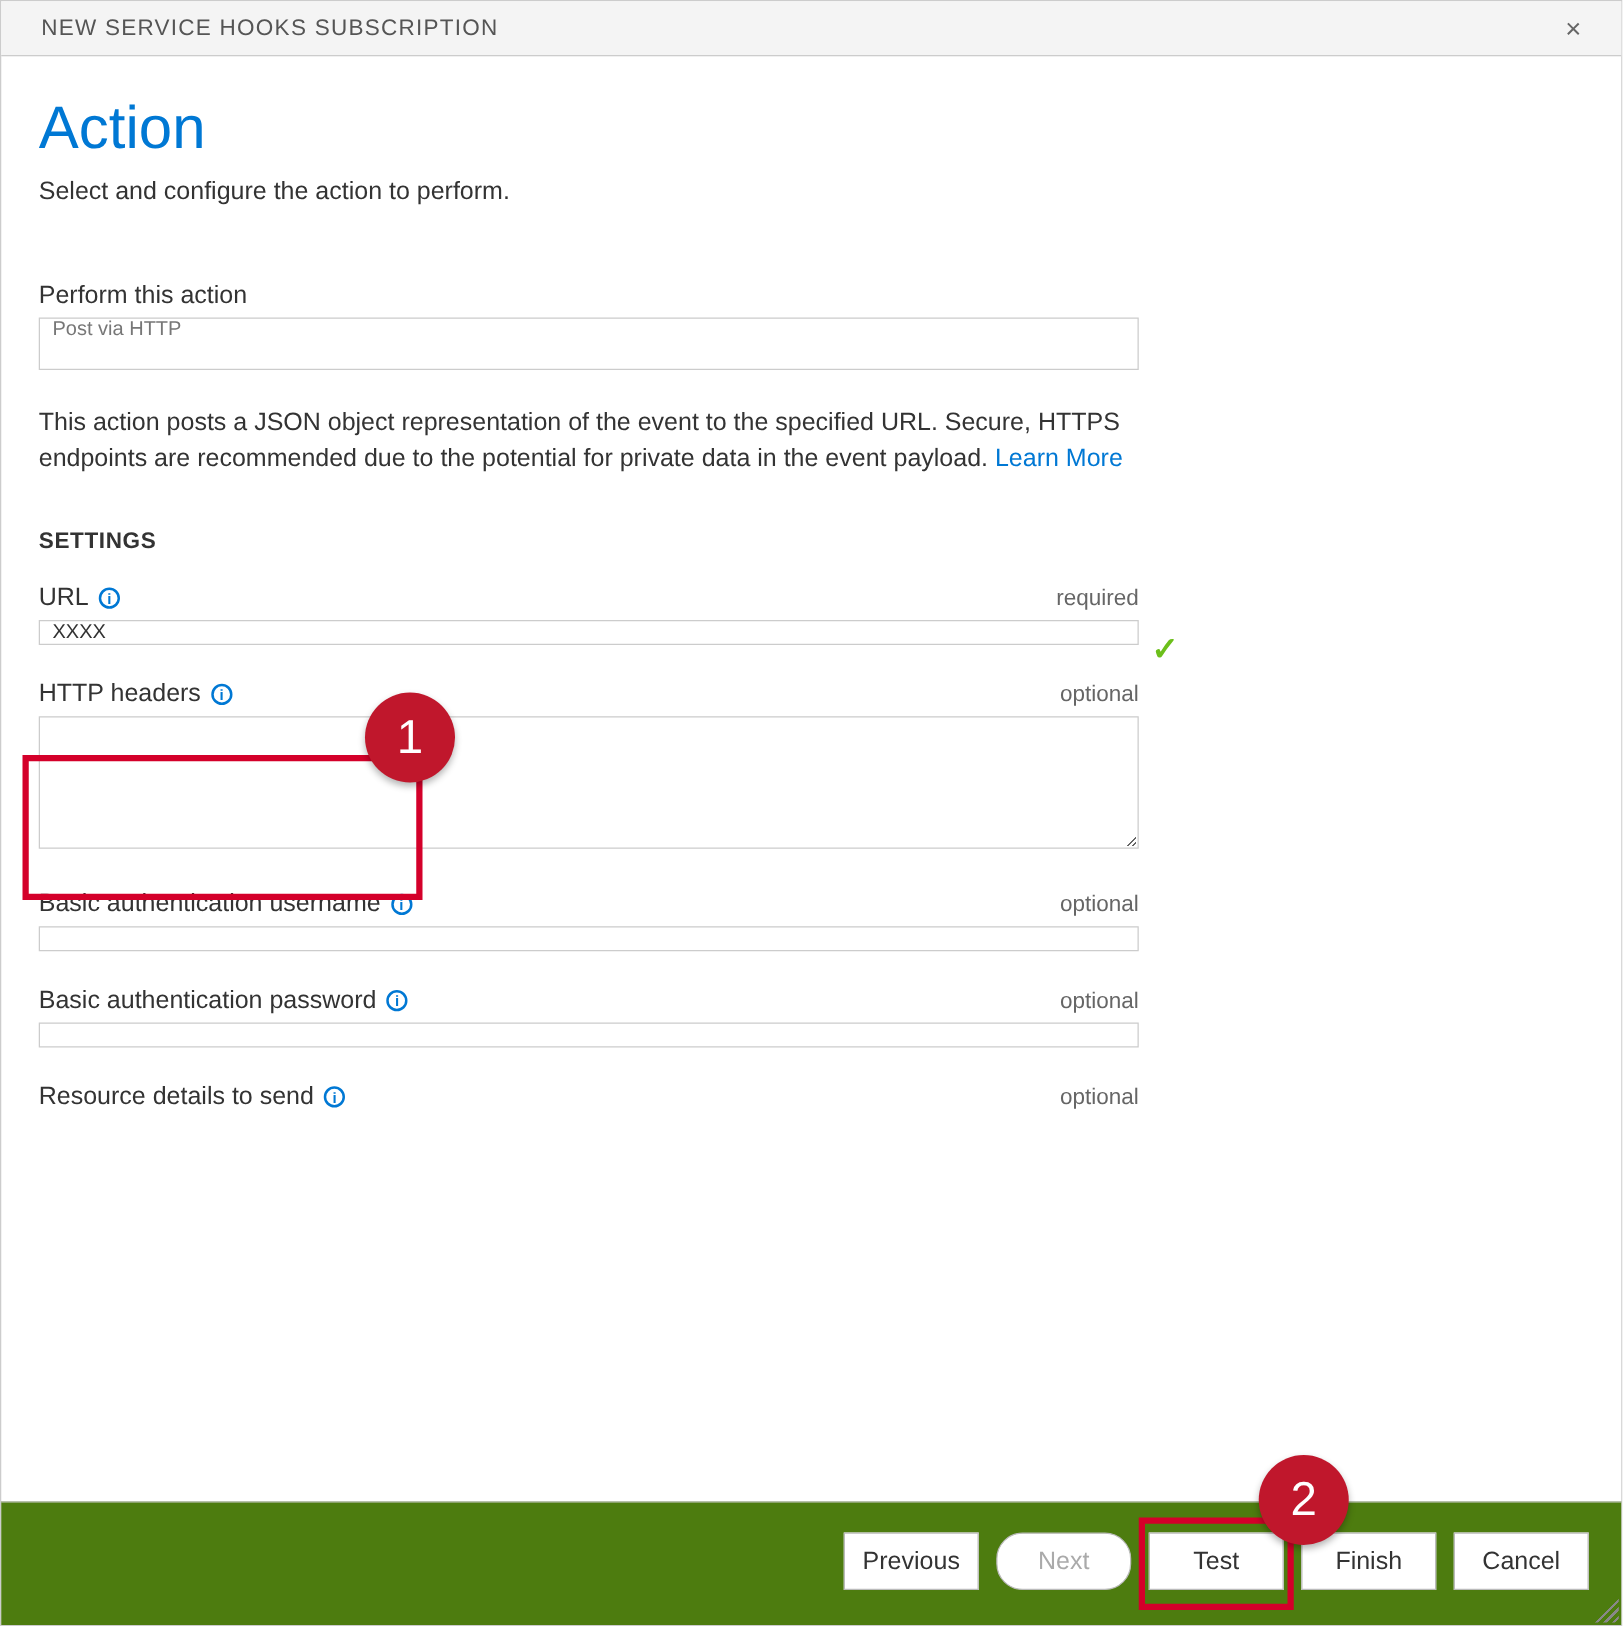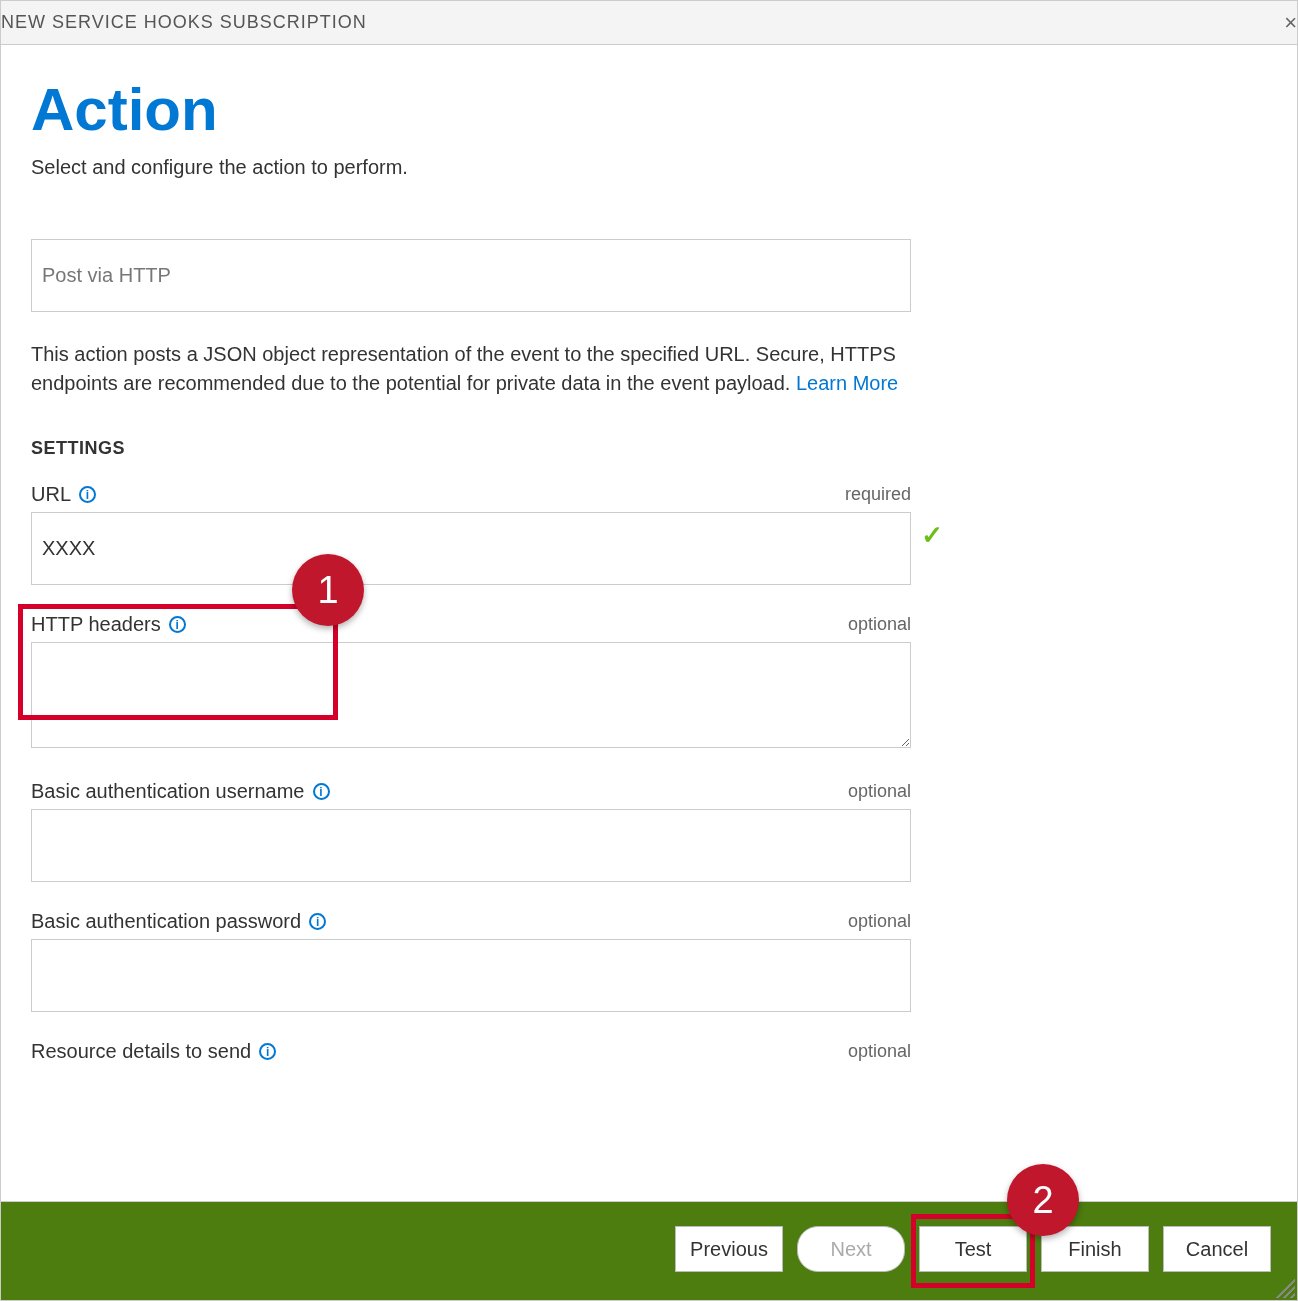--- a/index.html
+++ b/index.html
@@ -14,21 +14,21 @@
     }
     .dialog {
       display: flex;
       flex-direction: column;
       height: 100%;
       border: 1px solid #ccc;
     }
     .header {
       background: #f4f4f4;
       border-bottom: 1px solid #ccc;
-      padding: 10px 0;
+      padding: 10px 32px;
       display: flex;
       align-items: center;
       justify-content: space-between;
       height: 44px;
     }
     .header-title {
       font-size: 18px;
       letter-spacing: 1px;
       color: #555;
       text-transform: uppercase;
@@ -50,22 +50,22 @@
       padding: 30px 30px 10px 30px;
       overflow-y: scroll;
     }
     
     .content::-webkit-scrollbar { width: 26px; }
     .content::-webkit-scrollbar-track { background: #f1f1f1; }
     .content::-webkit-scrollbar-thumb { background: #c2c2c2; }
     .content::-webkit-scrollbar-button { background: #f1f1f1; height: 26px; }
 
     h1.page-heading {
-      font-size: 60px;
-      font-weight: 700;
+      font-size: 48px;
+      font-weight: 400;
       color: #0078d4;
       margin-bottom: 12px;
     }
     .subtext {
       font-size: 20px;
       color: #333;
       margin-bottom: 60px;
     }
     .field-group { margin-bottom: 28px; max-width: 880px; }
     .field-label {
@@ -75,22 +75,22 @@
       display: flex;
       align-items: center;
       justify-content: space-between;
     }
     .field-label .left { display: flex; align-items: center; gap: 8px; }
     .hint { color: #666; font-size: 18px; }
     .readonly-box, input.text-input, textarea.text-area {
       width: 100%;
       border: 1px solid #ccc;
       background: #fff;
-      font-size: 20px;
-      padding: 24px 10px;
+      font-size: 16px;
+      padding: 0 10px;
       color: #333;
       font-family: inherit;
     }
     .readonly-box { color: #777; background: #fff; min-height: 42px; }
     textarea.text-area { min-height: 106px; resize: both; }
     .desc {
       font-size: 20px;
       color: #333;
       line-height: 1.45;
       margin-bottom: 40px;
@@ -185,20 +185,23 @@
     <div class="close-x">×</div>
   </div>
 
   <div class="body-wrap">
     <div class="content">
 
       <h1 class="page-heading">Action</h1>
       <div class="subtext">Select and configure the action to perform.</div>
 
       <div class="field-group">
+        <div class="field-label">
+          <span class="left">Perform this action</span>
+        </div>
         <div class="readonly-box">Post via HTTP</div>
       </div>
 
       <div class="desc">
         <span>This action posts a JSON object representation of the event to the specified URL. Secure, HTTPS endpoints are recommended due to the potential for private data in the event payload. </span><a href="#">Learn More</a>
       </div>
 
       <div class="section-title">SETTINGS</div>
 
       <div class="field-group">

